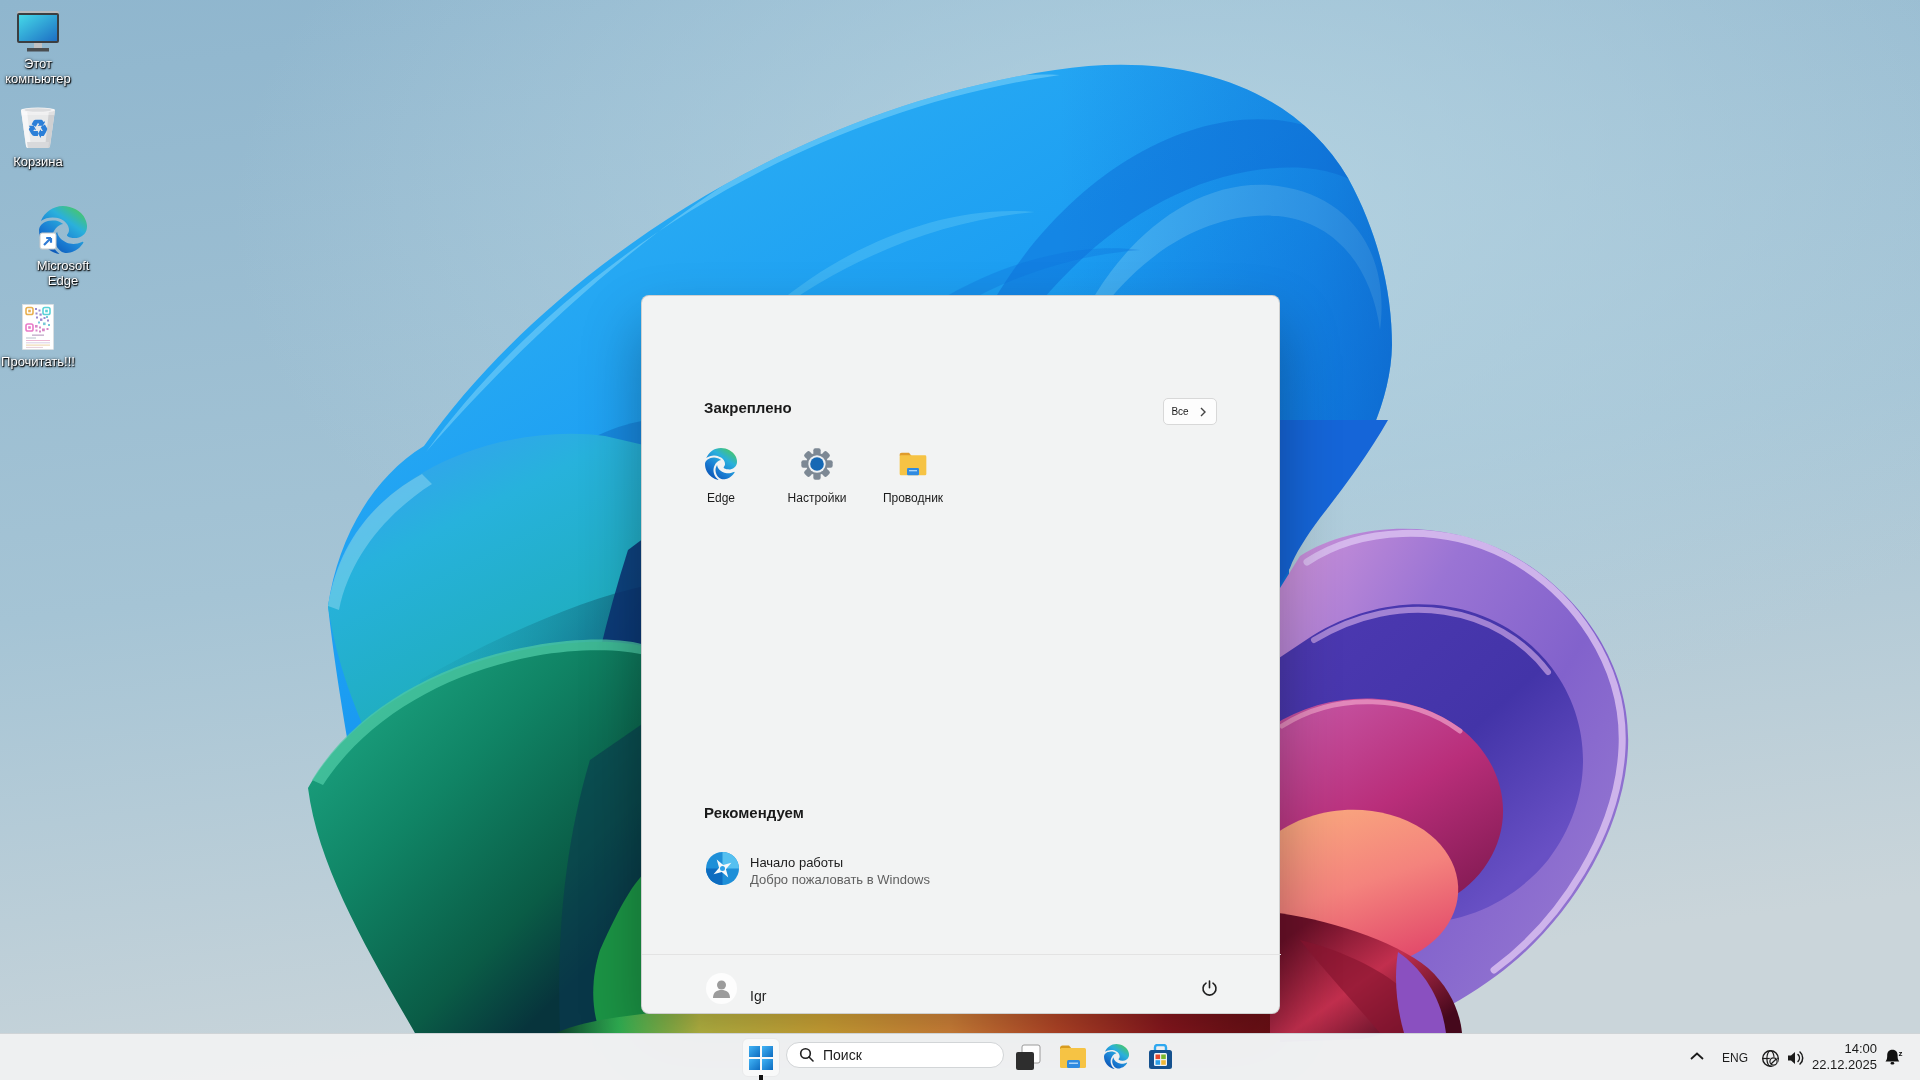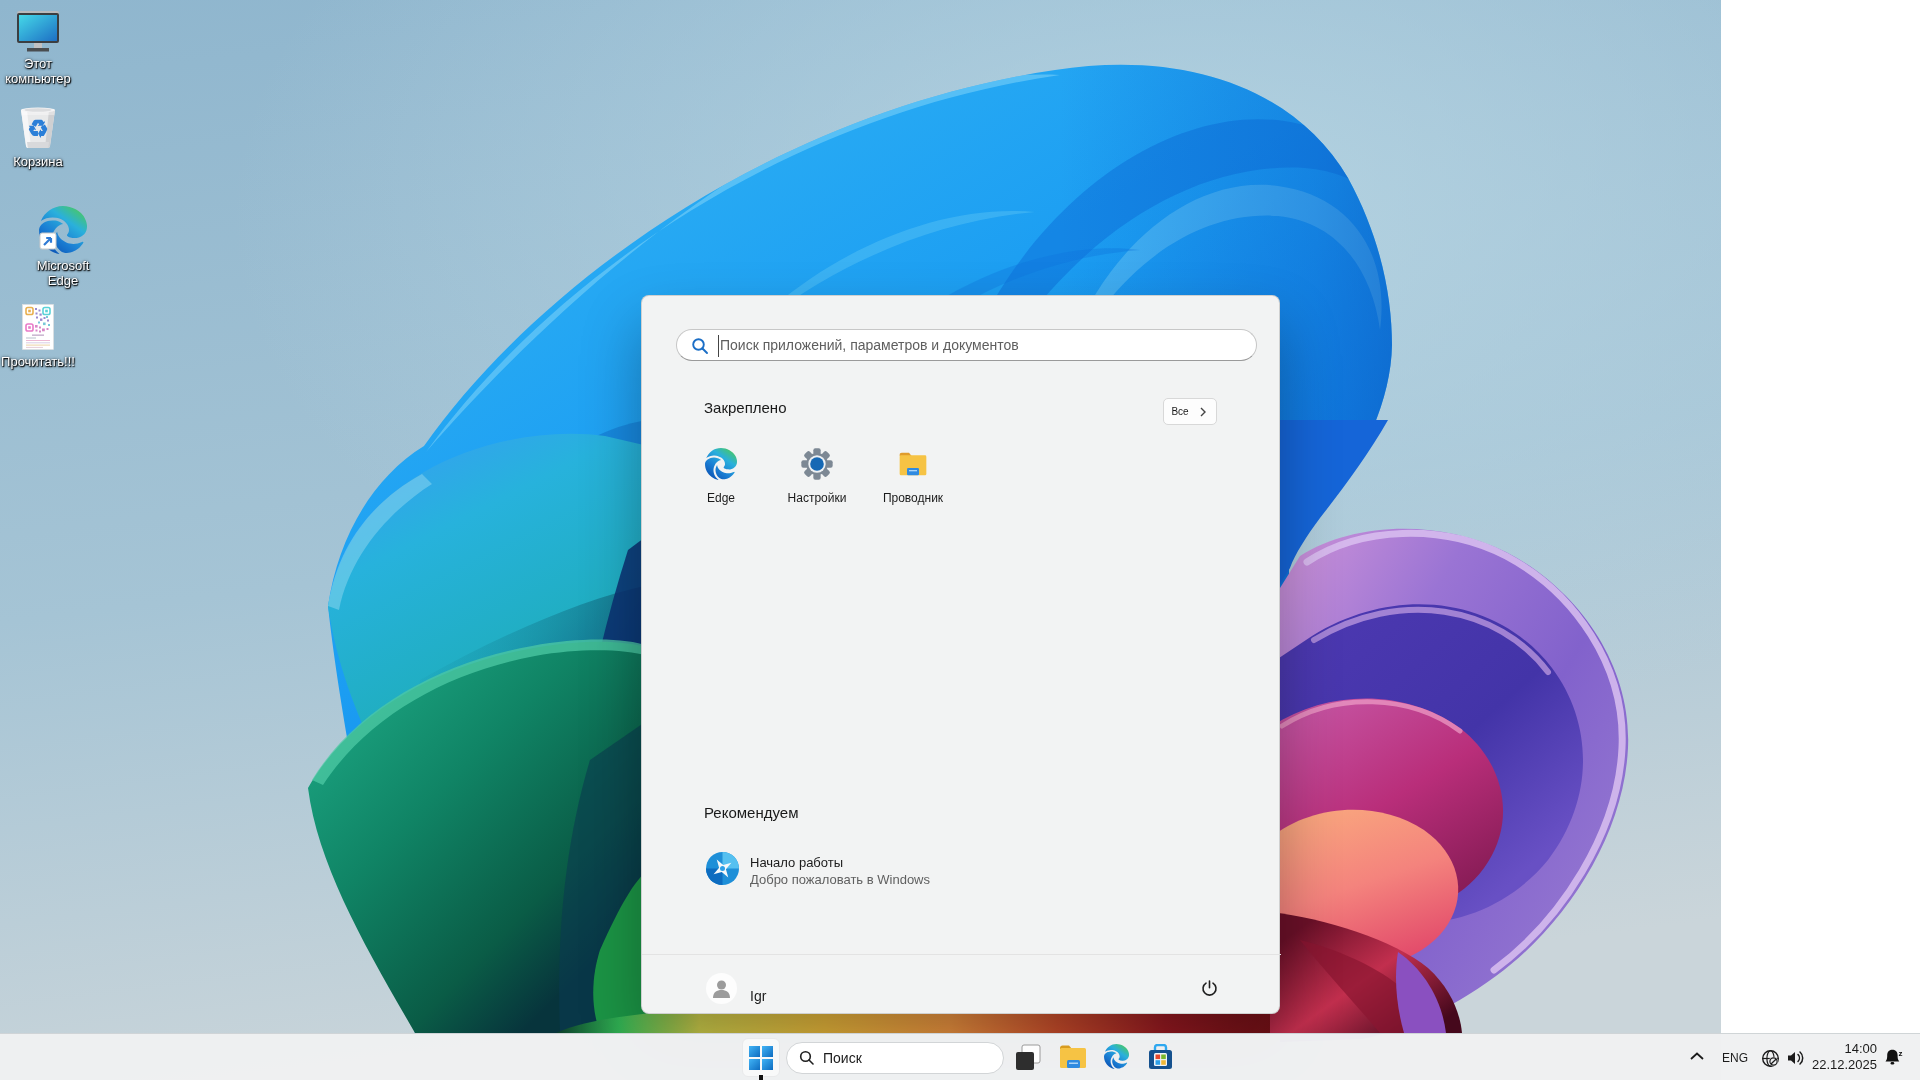--- a/index.html
+++ b/index.html
@@ -1,51 +1,51 @@
 <!DOCTYPE html>
 <html><head>
 <meta charset="utf-8">
 <style>
   * { margin:0; padding:0; box-sizing:border-box; }
   html,body { width:1920px; height:1080px; overflow:hidden; font-family:"Liberation Sans", sans-serif; }
-  #stage { position:relative; width:1721px; height:1080px; overflow:hidden; }
+  #stage { position:relative; width:1920px; height:1080px; overflow:hidden; }
   #wall { position:absolute; left:0; top:0; }
 
   
   .dicon { position:absolute; width:76px; text-align:center; }
   .dicon .lbl { margin-top:4px; font-size:13px; line-height:15px; color:#fff;
      text-shadow:0 1px 2px rgba(0,0,0,0.85), 0 0 3px rgba(0,0,0,0.6), 1px 1px 1px rgba(0,0,0,0.9); }
 
   
   #menu { position:absolute; left:641px; top:295px; width:639px; height:719px;
     background:#f2f3f3; border:1px solid rgba(0,0,0,0.14); border-radius:8px;
     box-shadow:0 30px 60px rgba(0,0,0,0.30); }
   #searchbox { position:absolute; left:34px; top:33px; width:581px; height:32px;
     background:#ffffff; border:1px solid #c7c7c7; border-bottom-color:#9a9a9a; border-radius:17px; }
   #searchbox .ph { position:absolute; left:43px; top:7px; font-size:14px; color:#5e5e5e; }
   #searchbox .caret { position:absolute; left:41px; top:5px; width:1px; height:22px; background:#444; }
-  .sec-title { position:absolute; left:62px; font-size:15px; font-weight:normal; color:#1a1a1a; }
+  .sec-title { position:absolute; left:62px; font-size:15px; font-weight:bold; color:#1a1a1a; }
   #allbtn { position:absolute; left:521px; top:102px; width:54px; height:27px; background:#fdfdfd;
     border:1px solid #d8d8d8; border-radius:5px; font-size:10px; color:#1a1a1a;
     display:flex; align-items:center; justify-content:center; gap:8px; }
   .tile { position:absolute; top:152px; width:96px; text-align:center; }
   .tile .ic { display:inline-block; width:32px; height:32px; }
   .tile .tlbl { margin-top:7px; font-size:12px; color:#1b1b1b; }
   #recitem { position:absolute; left:64px; top:556px; }
   #menu-divider { position:absolute; left:0px; top:658px; width:639px; height:1px; background:#e3e3e3; }
   #userrow { position:absolute; left:64px; top:677px; display:flex; align-items:flex-end; }
   #avatar { width:31px; height:31px; border-radius:50%; background:#fdfdfd; position:relative; overflow:hidden; }
   #powerbtn { position:absolute; left:558px; top:683px; width:19px; height:19px; }
 
   
   #taskbar { position:absolute; left:0; top:1033px; width:1920px; height:47px;
     background:rgba(239,241,242,0.97); border-top:1px solid rgba(150,160,165,0.35); }
   #startbtn { position:absolute; left:742px; top:4px; width:38px; height:39px; background:#f8f9f9;
      border:1px solid #e9eaeb; border-radius:6px; }
-  #tbsearch { position:absolute; left:786px; top:8px; width:218px; height:32px; background:#ffffff;
+  #tbsearch { position:absolute; left:786px; top:8px; width:218px; height:26px; background:#ffffff;
      border:1px solid #d2d5d7; border-radius:16px; display:flex; align-items:center; }
   #tbsearch .txt { font-size:14px; color:#1b1b1b; margin-left:8px; }
   .tbicon { position:absolute; top:10px; }
   .tray-item { position:absolute; font-size:12px; color:#1b1b1b; }
   #clock { position:absolute; right:43px; top:8px; text-align:right; color:#1b1b1b; }
   #clock .t { font-size:13px; line-height:13px; }
   #clock .d { font-size:13px; line-height:12px; margin-top:4px; }
 </style>
 </head>
 <body>
@@ -301,28 +301,20 @@
     <rect x="4" y="36" width="24" height="1" fill="#e8a8c8" opacity="0.8"></rect>
     <rect x="4" y="38.3" width="24" height="1" fill="#c8b8d8" opacity="0.7"></rect>
     <rect x="4" y="40.6" width="24" height="1" fill="#e8c890" opacity="0.8"></rect>
     <rect x="4" y="42.9" width="17" height="1" fill="#d8b8c8" opacity="0.7"></rect>
   </svg>
   <div class="lbl">Прочитать!!!</div>
 </div>
 </div>
 
 <div id="menu">
-  <div id="searchbox">
-    <svg width="18" height="18" viewBox="0 0 18 18" style="position:absolute;left:14px;top:7px;">
-      <circle cx="7.5" cy="7.5" r="5.3" fill="none" stroke="#1b6ec6" stroke-width="1.9"></circle>
-      <line x1="11.5" y1="11.5" x2="16" y2="16" stroke="#1b6ec6" stroke-width="1.9" stroke-linecap="round"></line>
-    </svg>
-    <div class="caret"></div>
-    <div class="ph">Поиск приложений, параметров и документов</div>
-  </div>
 
   <div class="sec-title" style="top:103px;">Закреплено</div>
   <div id="allbtn">Все <svg width="12" height="12" viewBox="0 0 12 12">
         <path d="M 4,2 L 8,6 L 4,10" fill="none" stroke="#444" stroke-width="1.4"></path>
       </svg></div>
 
   <div class="tile" style="left:31px;">
     <svg class="ic" viewBox="0 0 24 24">
       <path d="M21.86 17.86q.14 0 .25.12.1.13.1.25t-.11.33l-.32.46-.43.53-.44.5q-.21.25-.38.42l-.22.23q-.58.53-1.34 1.04-.76.51-1.6.91-.86.4-1.74.64t-1.67.24q-.9 0-1.69-.28-.8-.28-1.48-.78-.68-.5-1.22-1.17-.53-.66-.92-1.44-.38-.77-.58-1.6-.2-.83-.2-1.67 0-1 .32-1.96.33-.97.87-1.8.14.95.55 1.77.41.82 1.02 1.5.6.68 1.38 1.21.78.54 1.64.9.86.36 1.77.56.92.2 1.8.2 1.12 0 2.18-.24 1.06-.23 2.06-.72l.2-.1.2-.05zm-15.5-1.27q0 1.1.27 2.15.27 1.06.78 2.03.51.96 1.24 1.77.74.82 1.66 1.4-1.47-.2-2.8-.74-1.33-.55-2.48-1.37-1.15-.83-2.08-1.9-.92-1.07-1.58-2.33T.36 14.94Q0 13.54 0 12.06q0-.81.32-1.49.31-.68.83-1.23.53-.55 1.2-.96.66-.4 1.35-.66.74-.27 1.5-.39.78-.12 1.55-.12.7 0 1.42.1.72.12 1.4.35.68.23 1.32.57.63.35 1.16.83-.35 0-.7.07-.33.07-.65.23v-.02q-.63.28-1.2.74-.57.46-1.05 1.04-.48.58-.87 1.26-.38.67-.65 1.39-.27.71-.42 1.44-.15.72-.15 1.38zM11.96.06q1.7 0 3.33.39 1.63.38 3.07 1.15 1.43.77 2.62 1.93 1.18 1.16 1.98 2.7.49.94.76 1.96.28 1 .28 2.08 0 .89-.23 1.7-.24.8-.69 1.48-.45.68-1.1 1.22-.64.53-1.45.88-.54.24-1.11.36-.58.13-1.16.13-.42 0-.97-.03-.54-.03-1.1-.12-.55-.1-1.05-.28-.5-.19-.84-.5-.12-.09-.23-.24-.1-.16-.1-.33 0-.15.16-.35.16-.2.35-.5.2-.28.36-.68.16-.4.16-.95 0-1.06-.4-1.96-.4-.91-1.06-1.64-.66-.74-1.52-1.28-.86-.55-1.79-.89-.84-.3-1.72-.44-.87-.14-1.76-.14-1.55 0-3.06.45T.94 7.55q.71-1.74 1.81-3.13 1.1-1.38 2.52-2.35Q6.68 1.1 8.37.58q1.7-.52 3.58-.52Z" fill="url(#eg1)"></path>
     </svg>

